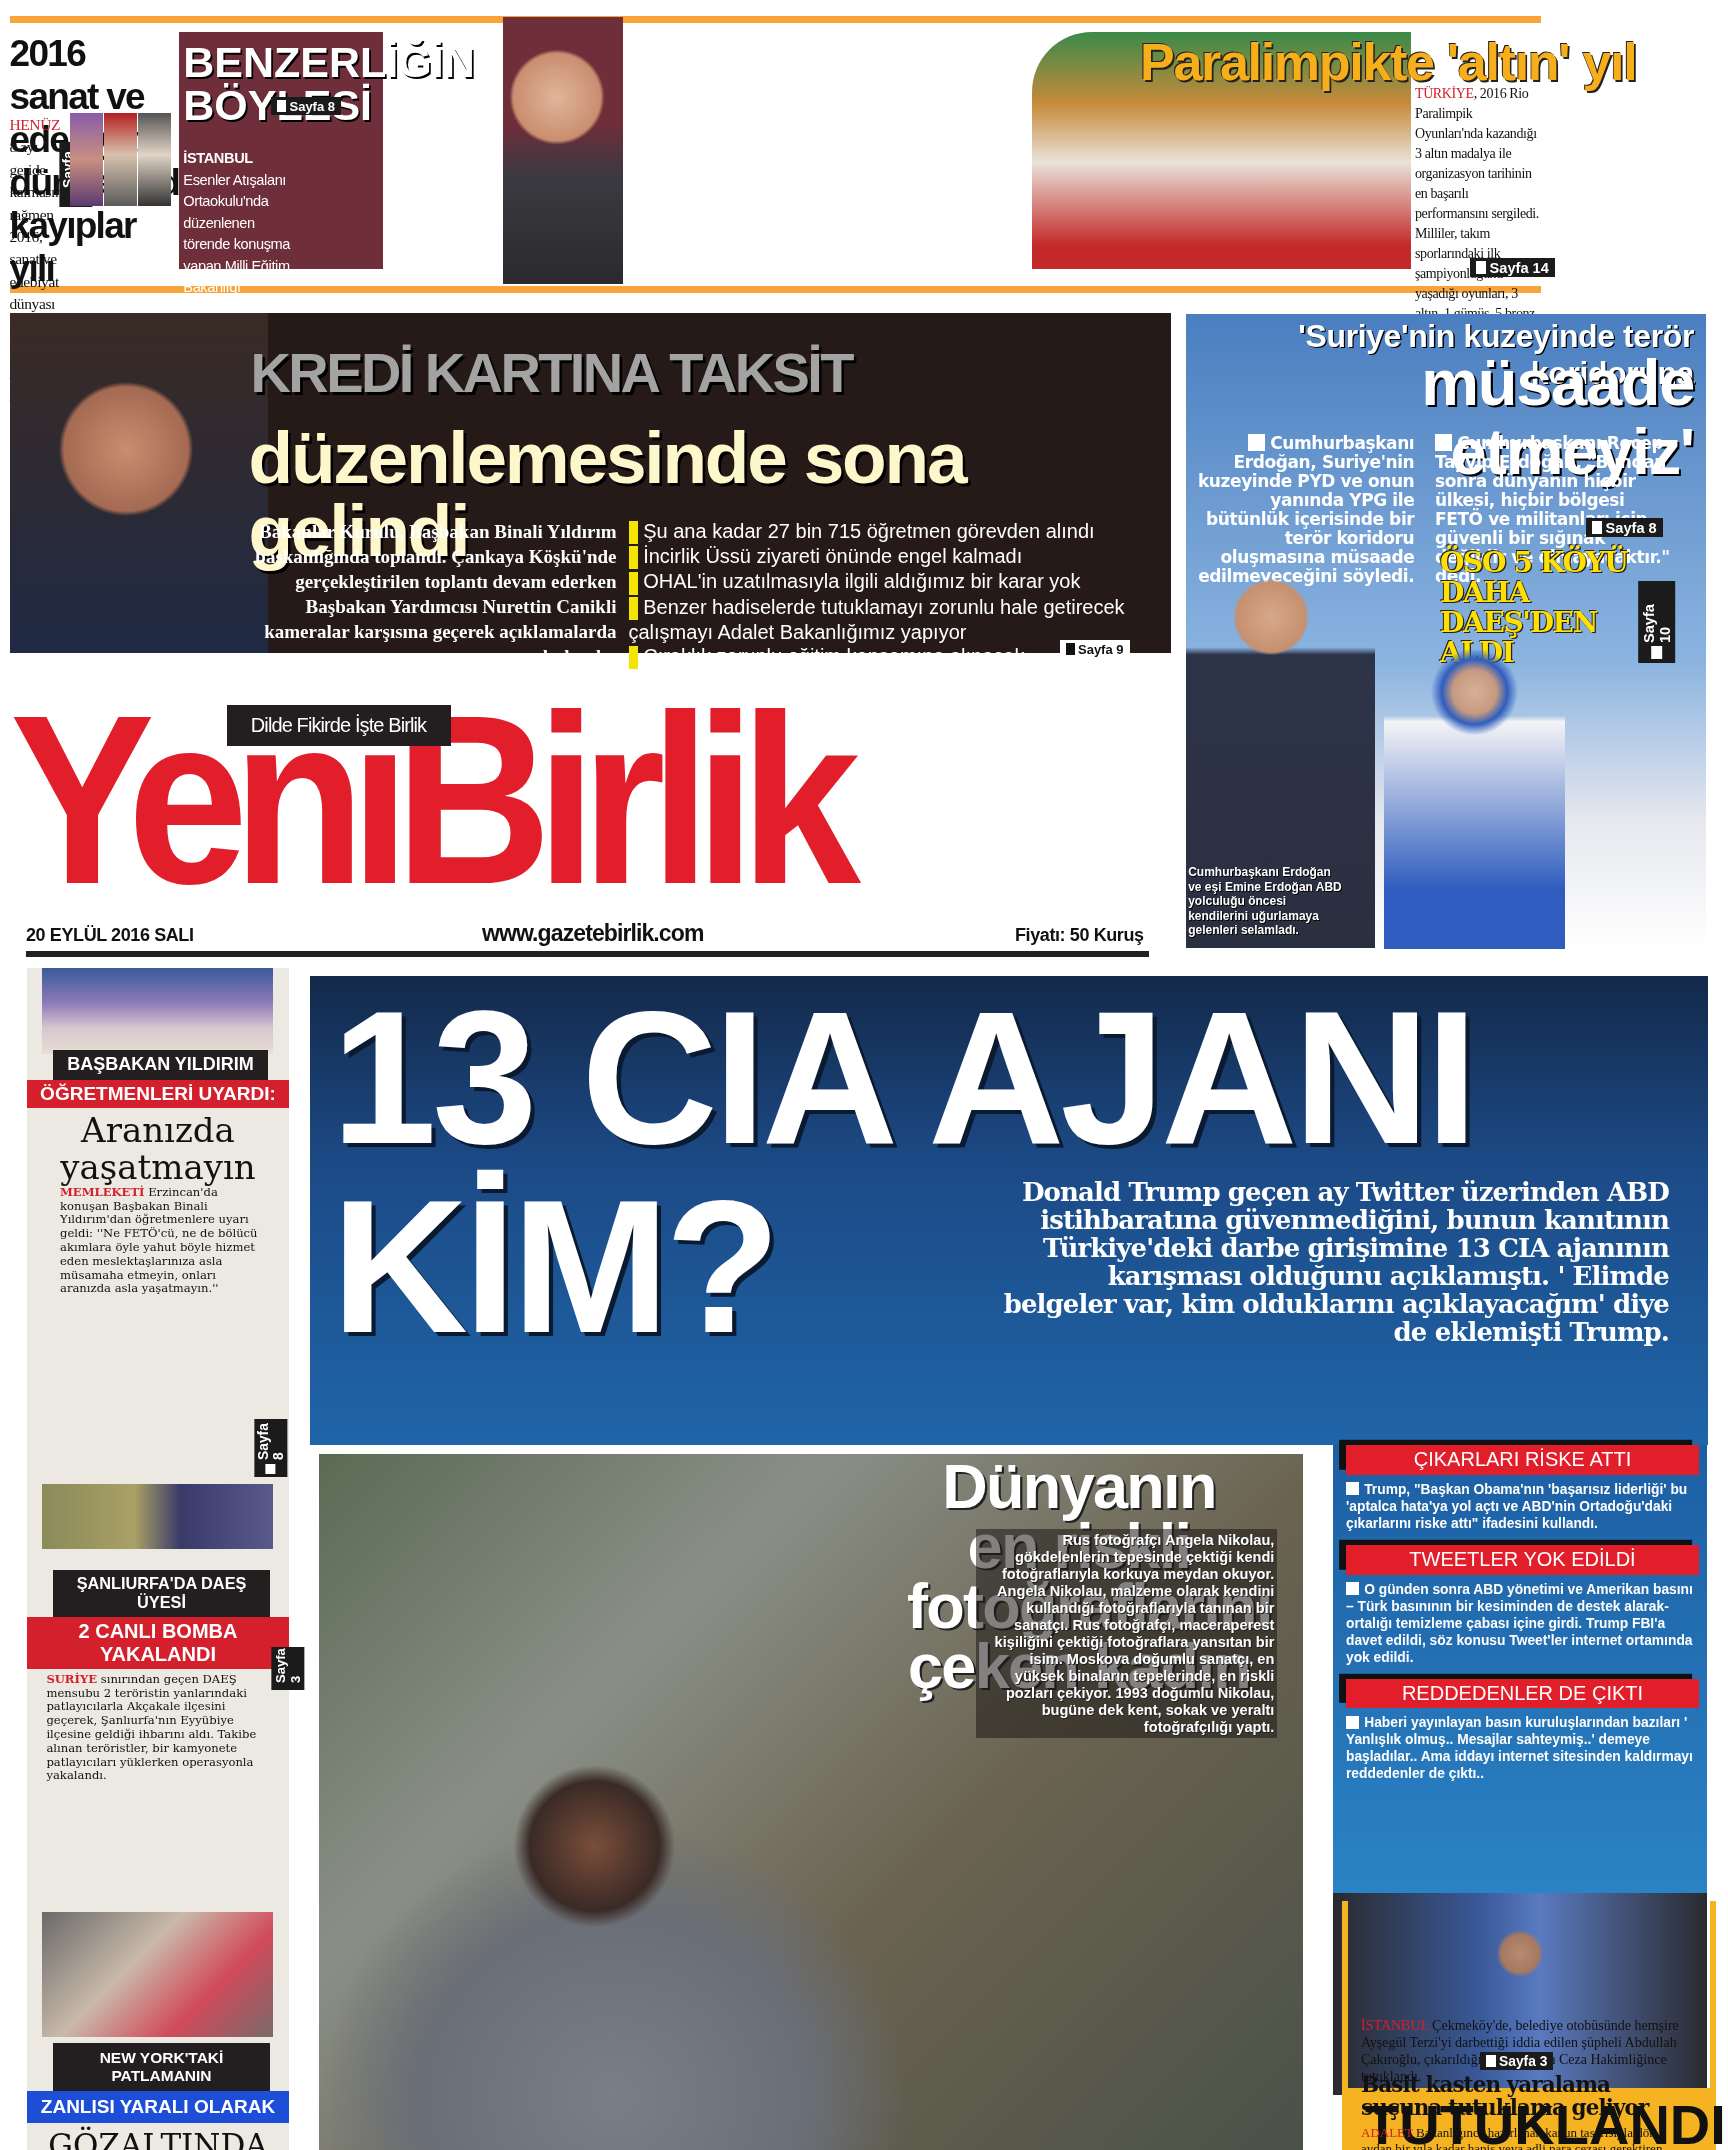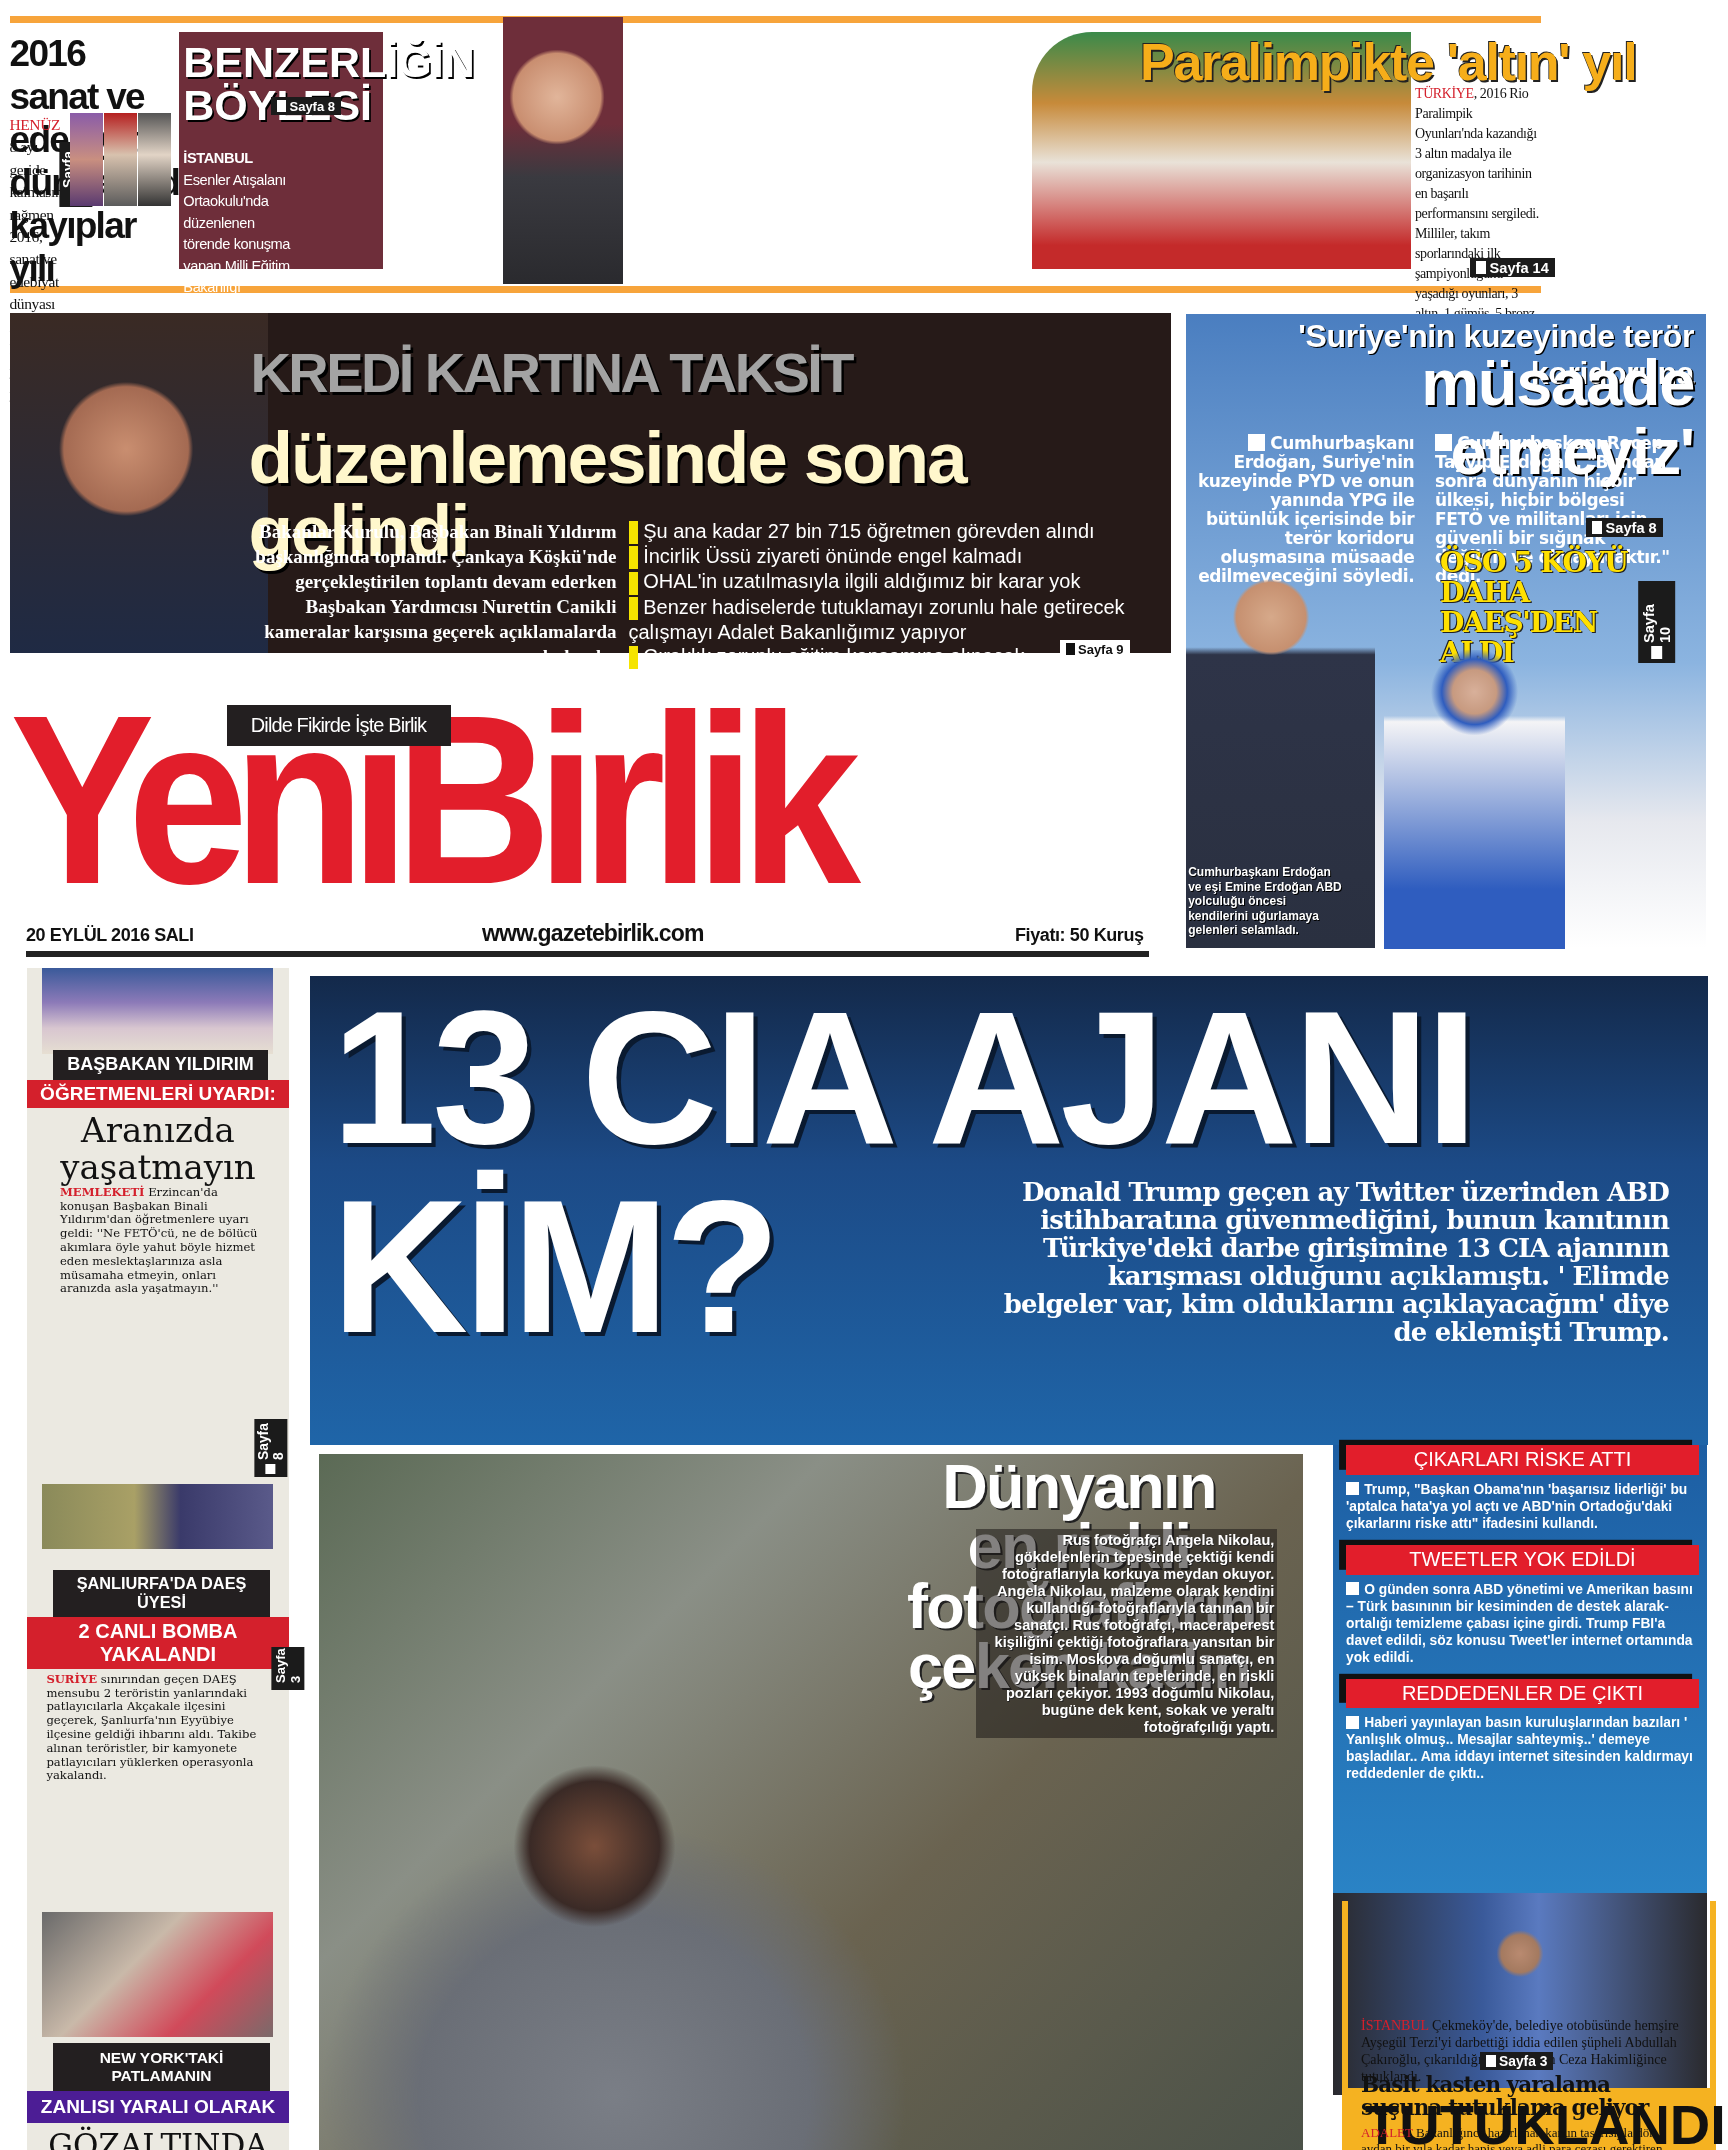--- a/index.html
+++ b/index.html
@@ -153,21 +153,21 @@
   <div class="serif" style="padding:3.4px 30px 0 19.4px;font-size:11.6px;line-height:13.8px"><span class="red" style="font-weight:bold">SURİYE</span><span> sınırından geçen DAEŞ mensubu 2 teröristin yanlarındaki patlayıcılarla Akçakale ilçesini geçerek, Şanlıurfa'nın Eyyübiye ilçesine geldiği ihbarını aldı. Takibe alınan teröristler, bir kamyonete patlayıcıları yüklerken operasyonla yakalandı.</span></div>
 </div>
 <div class="abs sayfa sayfa-v" style="left:271px;top:1647px;height:43px;font-size:13px;padding:3.4px 1.7px">
     <span class="sq"></span>
     <span>Sayfa 3</span>
   </div>
 
 <div class="abs photo" style="left:42px;top:1912px;width:231px;height:125px;background:linear-gradient(135deg,#6a6a6a,#c9b9a9 40%,#d14a5a 70%,#7a6a6a)"></div>
 <div class="abs" style="left:27px;top:2043px;width:262px">
   <div style="margin-left:26px;width:217px;background:#231f20;color:#fff;font-weight:bold;font-size:15.5px;text-align:center;padding:6px 2.6px">NEW YORK'TAKİ PATLAMANIN</div>
-  <div style="background:#4c1d95;color:#fff;font-weight:bold;font-size:19px;text-align:center;padding:5.2px 1.7px">ZANLISI YARALI OLARAK</div>
+  <div style="background:#1d4ed8;color:#fff;font-weight:bold;font-size:19px;text-align:center;padding:5.2px 1.7px">ZANLISI YARALI OLARAK</div>
   <div class="serif" style="text-align:center;font-size:31px;line-height:34px;padding-top:4.3px">GÖZALTINDA</div>
 
 </div>
 
 <div class="abs photo" style="left:1333px;top:1893px;width:374px;height:202px;background:radial-gradient(circle at 50% 30%,#b98a70 0,#a47a60 8%,transparent 10%),linear-gradient(90deg,#2a2a2e,#3a5a9a 40%,#5a7ac0 55%,#2a2a2e)"></div>
 <div class="abs" style="left:1342px;top:1901px;width:374px;height:495px;border:6px solid #f5b221;border-top-width:0">
   <div style="position:absolute;left:0;top:187px;width:100%;background:#f5b221;font-size:56px;font-weight:bold;padding:4.3px 17px;line-height:65px">TUTUKLANDI</div>
 </div>
 <div class="abs serif2" style="left:1361px;top:2017px;width:336px;font-size:14px;line-height:17px">
   <span class="red">İSTANBUL</span><span> Çekmeköy'de, belediye otobüsünde hemşire Ayşegül Terzi'yi darbettiği iddia edilen şüpheli Abdullah Çakıroğlu, çıkarıldığı nöbetçi Sulh Ceza Hakimliğince tutuklandı.</span>

